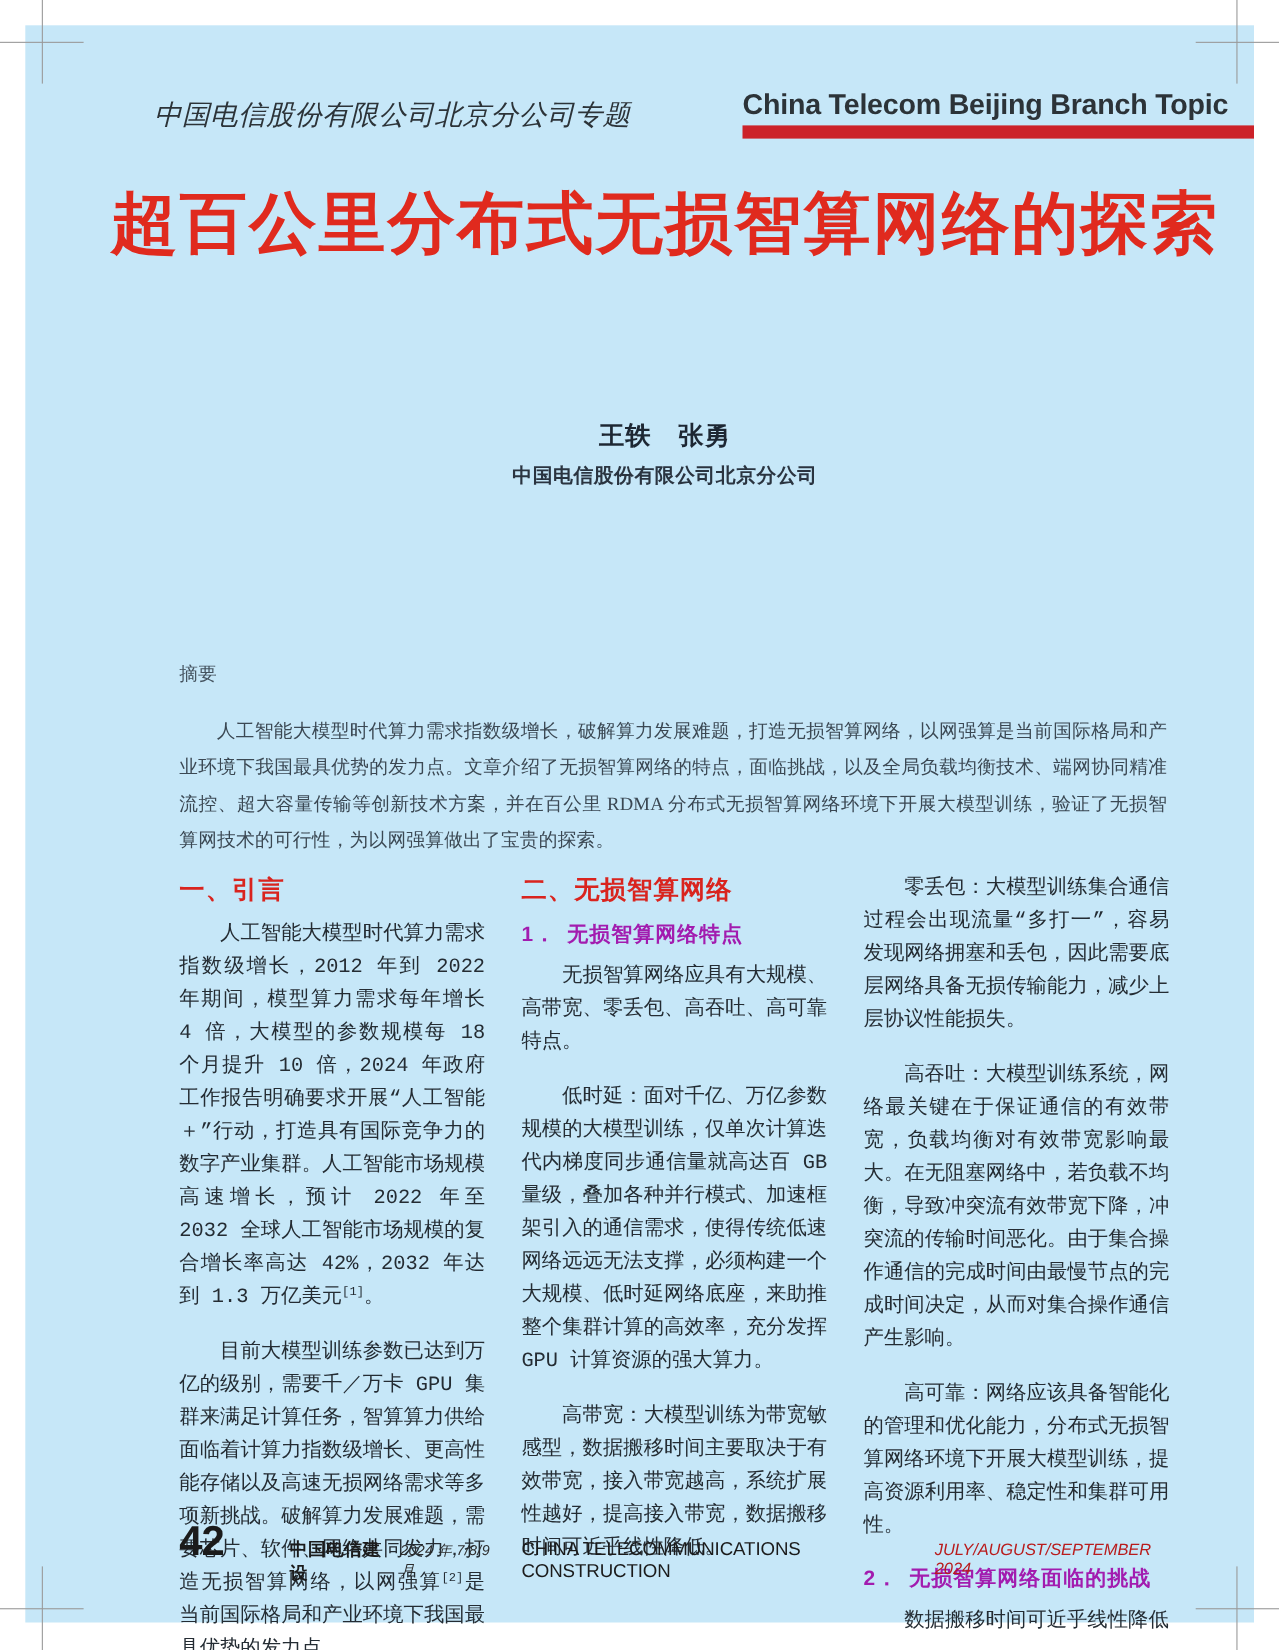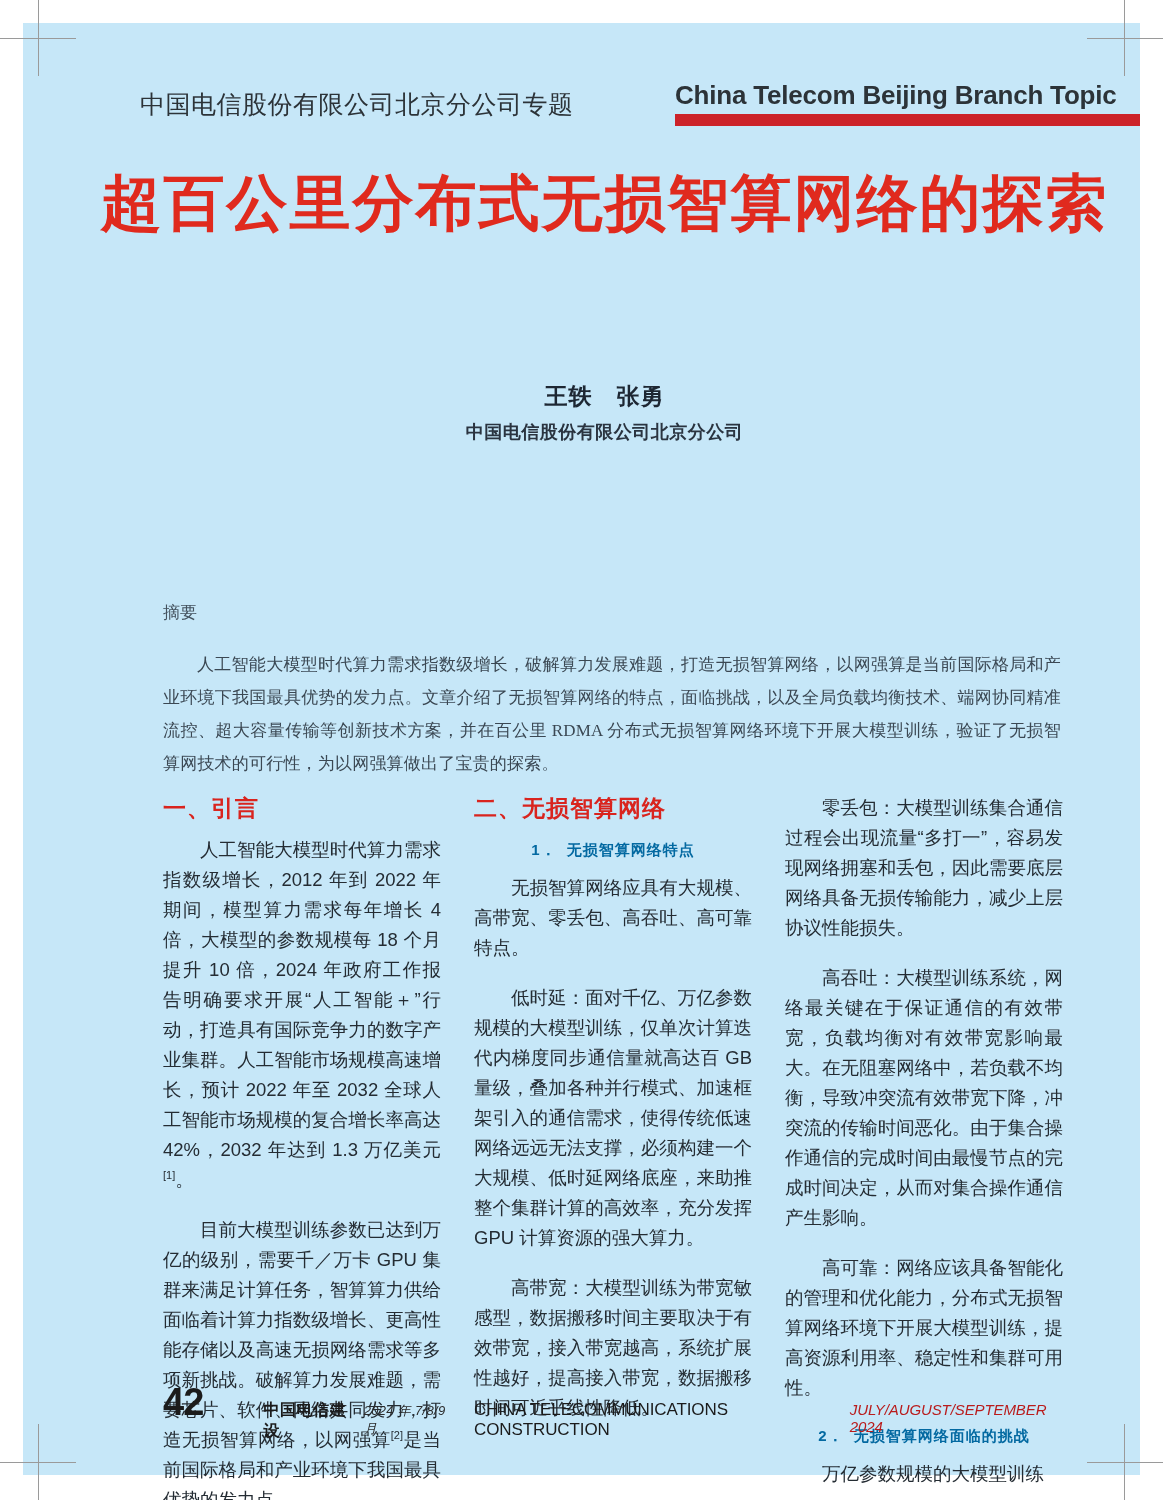--- a/index.html
+++ b/index.html
@@ -59,20 +59,21 @@
   .header-cn {
     position: absolute;
     left: 0;
     top: 10px;
     font-family: "Liberation Sans", "DejaVu Sans", sans-serif;
     font-size: 25px;
     font-weight: 400;
     color: #2c3338;
     letter-spacing: 0.5px;
     white-space: nowrap;
+    font-style: italic;
   }
   .header-en-wrap {
     position: absolute;
     left: 535px;
     top: 0;
     width: 465px;
   }
   .header-en {
     font-family: "Liberation Sans", "DejaVu Sans", sans-serif;
     font-size: 26px;
@@ -175,33 +176,32 @@
     font-size: 23px;
     font-weight: bold;
     color: #d9241e;
     letter-spacing: 1px;
     margin: 0 0 12px 0;
     line-height: 30px;
     white-space: nowrap;
   }
   .h2-heading {
     font-family: "Liberation Sans", "DejaVu Sans", sans-serif;
-    font-size: 15px;
-    font-weight: bold;
-    color: #0369a1;
+    font-size: 19px;
+    font-weight: bold;
+    color: #a21caf;
     letter-spacing: 1px;
     margin: 14px 0 10px 0;
     line-height: 26px;
     white-space: nowrap;
-    text-align: center;
   }
   .h2-heading .num { margin-right: 10px; }
 
   .para {
-    font-family: Liberation Sans, sans-serif;
+    font-family: Liberation Mono, monospace;
     font-size: 18.5px;
     line-height: 30px;
     color: #242c33;
     text-align: justify;
     text-indent: 2em;
     margin: 0 0 20px 0;
     letter-spacing: 0;
   }
   .para sup {
     font-size: 11px;
@@ -307,21 +307,21 @@
       <p class="para">无损智算网络应具有大规模、高带宽、零丢包、高吞吐、高可靠特点。</p>
       <p class="para">低时延：面对千亿、万亿参数规模的大模型训练，仅单次计算迭代内梯度同步通信量就高达百 GB 量级，叠加各种并行模式、加速框架引入的通信需求，使得传统低速网络远远无法支撑，必须构建一个大规模、低时延网络底座，来助推整个集群计算的高效率，充分发挥 GPU 计算资源的强大算力。</p>
       <p class="para">高带宽：大模型训练为带宽敏感型，数据搬移时间主要取决于有效带宽，接入带宽越高，系统扩展性越好，提高接入带宽，数据搬移时间可近乎线性降低。</p>
     </div>
 
     <div class="col">
       <p class="para">零丢包：大模型训练集合通信过程会出现流量“多打一”，容易发现网络拥塞和丢包，因此需要底层网络具备无损传输能力，减少上层协议性能损失。</p>
       <p class="para">高吞吐：大模型训练系统，网络最关键在于保证通信的有效带宽，负载均衡对有效带宽影响最大。在无阻塞网络中，若负载不均衡，导致冲突流有效带宽下降，冲突流的传输时间恶化。由于集合操作通信的完成时间由最慢节点的完成时间决定，从而对集合操作通信产生影响。</p>
       <p class="para">高可靠：网络应该具备智能化的管理和优化能力，分布式无损智算网络环境下开展大模型训练，提高资源利用率、稳定性和集群可用性。</p>
       <div class="h2-heading"><span class="num">2．</span><span>无损智算网络面临的挑战</span></div>
-      <p class="para">万亿参数规模的大模型训练</p>
+      <p class="para">数据搬移时间可近乎线性降低</p>
     </div>
 
   </div>
 
   <div class="footer">
     <div class="page-number">42</div>
     <div class="footer-cn">中国电信建设</div>
     <div class="footer-date">2024 年 7/8/9 月</div>
     <div class="footer-en">CHINA TELECOMMUNICATIONS CONSTRUCTION</div>
     <div class="footer-en-date">JULY/AUGUST/SEPTEMBER 2024</div>

